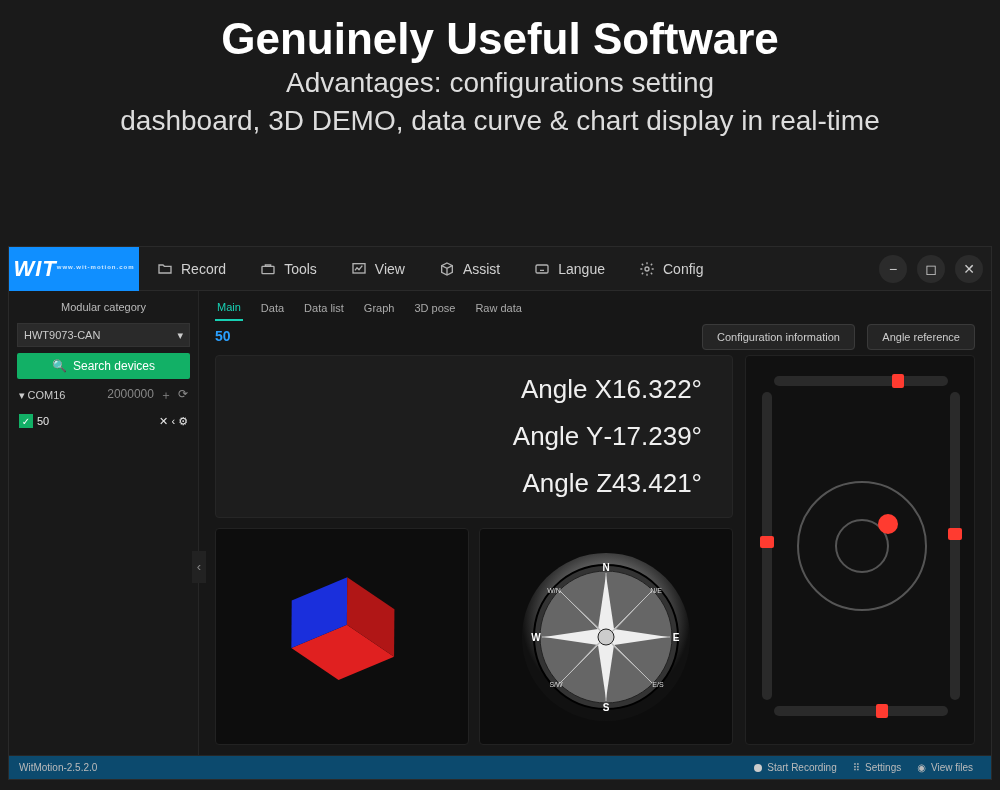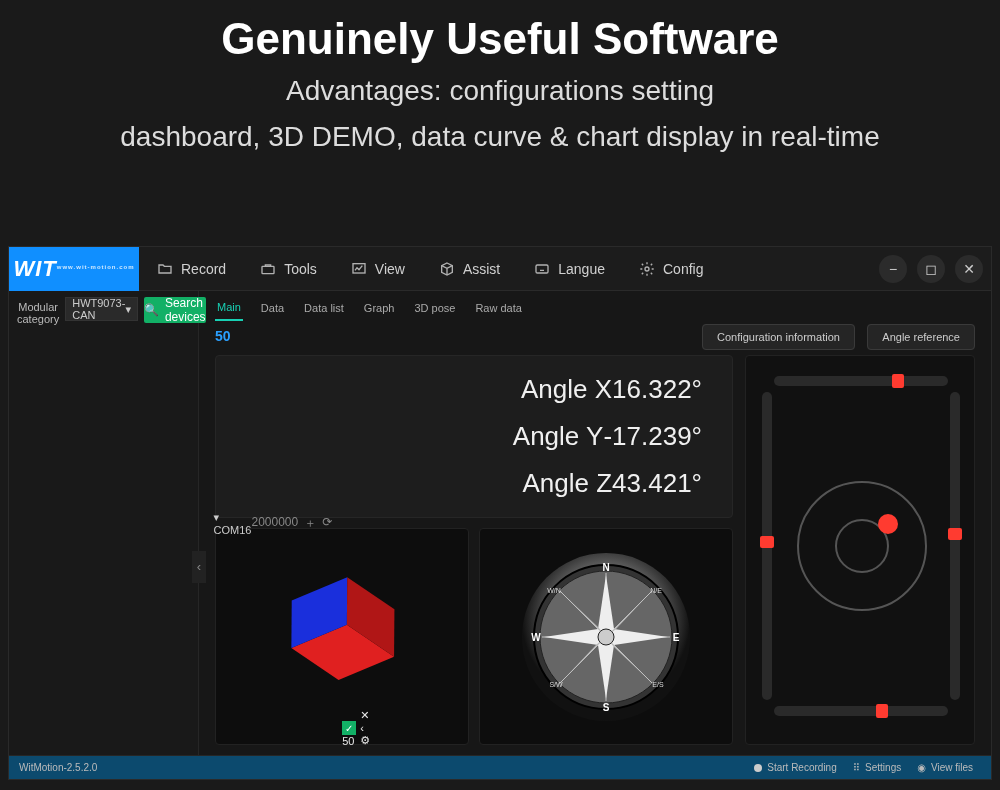--- a/index.html
+++ b/index.html
@@ -1,33 +1,33 @@
 <!DOCTYPE html>
 <html><head>
 <meta charset="utf-8">
 <style>
 * { margin:0; padding:0; box-sizing:border-box; font-family:Arial,Helvetica,sans-serif; }
 body { width:1000px; height:790px; background:#1a1a1a; color:#e8e8e8; overflow:hidden; position:relative; }
 
 .hero { text-align:center; padding:14px 0 8px; }
 .hero h1 { font-size:44px; font-weight:700; color:#fff; }
-.hero .sub { font-size:28px; font-weight:300; color:#ddd; margin-top:8px; line-height:1.35; }
+.hero .sub { font-size:28px; font-weight:300; color:#ddd; margin-top:0; line-height:1.35; }
 
 .app { position:absolute; left:8px; right:8px; top:246px; bottom:10px; background:#171717; border:1px solid #2a2a2a; display:flex; flex-direction:column; }
 
 .toolbar { height:44px; display:flex; align-items:center; gap:2px; background:#1c1c1c; border-bottom:1px solid #2a2a2a; }
 .logo { width:130px; height:44px; background:#108fff; display:flex; flex-direction:row; align-items:center; justify-content:center; color:#fff; font-style:italic; font-weight:700; font-size:22px; letter-spacing:1px; }
 .logo small { font-size:6px; font-style:normal; opacity:.8; margin-top:-3px; }
 .tbtn { display:flex; align-items:center; gap:8px; padding:0 16px; height:44px; font-size:14px; color:#d0d0d0; cursor:pointer; }
 .ticon { width:16px; height:16px; display:inline-flex; align-items:center; justify-content:center; opacity:.85; }
 .spacer { flex:1; }
 .wbtn { width:28px; height:28px; border-radius:50%; background:#2b2b2b; margin-right:8px; display:flex; align-items:center; justify-content:center; cursor:pointer; color:#ccc; font-size:14px; }
 
 .body { flex:1; display:flex; min-height:0; }
-.sidebar { width:190px; background:#191919; border-right:1px solid #262626; display:flex; flex-direction:row; position:relative; padding:6px 8px; gap:6px; }
+.sidebar { width:190px; background:#191919; border-right:1px solid #262626; display:flex; flex-direction:column; position:relative; padding:6px 8px; gap:6px; }
 .sidetitle { font-size:11px; color:#bbb; text-align:center; padding:4px 0; }
 .droprow { height:24px; background:#2a2a2a; border:1px solid #333; font-size:11px; display:flex; align-items:center; padding:0 6px; color:#ccc; justify-content:space-between; }
 .searchbtn { height:26px; background:#12b066; color:#fff; display:flex; align-items:center; justify-content:center; gap:6px; font-size:12px; cursor:pointer; border-radius:2px; }
 .devrow { display:flex; align-items:center; justify-content:space-between; font-size:11px; color:#ccc; padding:2px 2px; }
 .devrow .mini { display:flex; gap:6px; color:#888; font-size:12px; }
 .chkrow { display:flex; align-items:flex-end; justify-content:space-between; font-size:11px; padding:2px 2px; }
 .chk { width:14px; height:14px; background:#12b066; display:inline-flex; align-items:center; justify-content:center; color:#fff; font-size:10px; margin-right:4px; }
 .collapse { position:absolute; right:-8px; top:56%; width:14px; height:32px; background:#222; color:#888; display:flex; align-items:center; justify-content:center; font-size:13px; cursor:pointer; }
 
 .main { flex:1; display:flex; flex-direction:column; min-width:0; }

